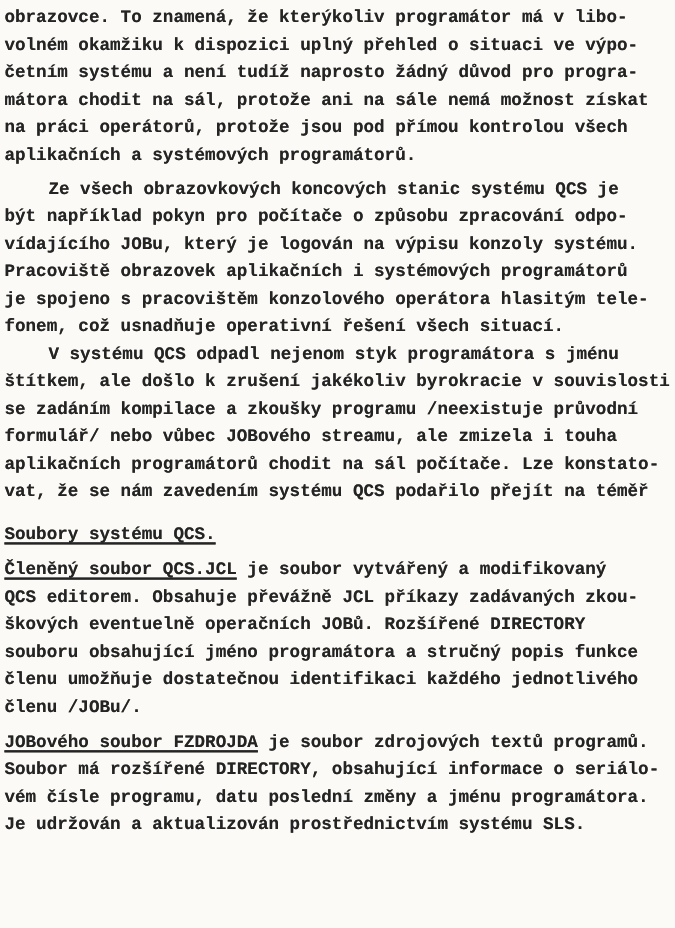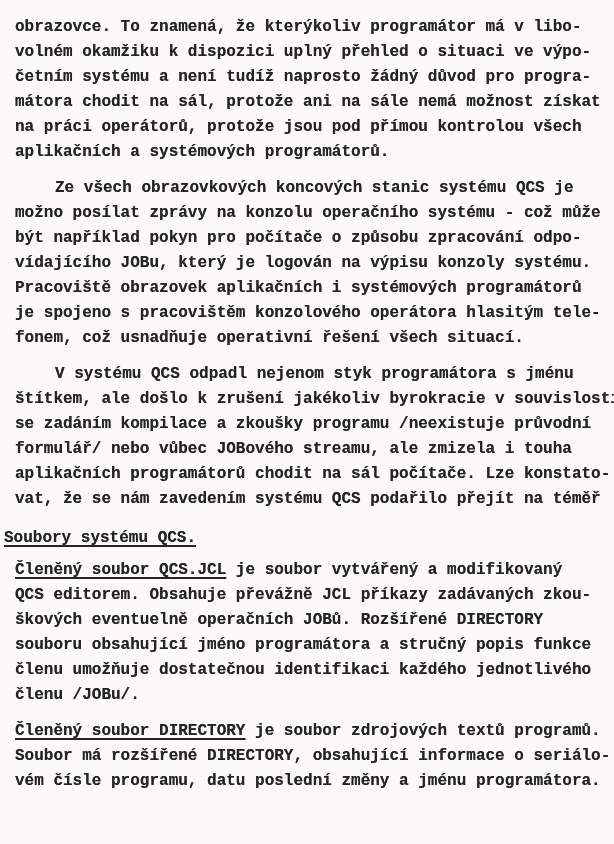--- a/index.html
+++ b/index.html
@@ -15,21 +15,21 @@
     font-weight: bold;
     font-size: 16px;
     line-height: 25px;
     color: #242424;
     -webkit-font-smoothing: none;
   }
   .page {
     padding: 4px 2px 0 4px;
     text-shadow: 0 0 0.5px rgba(30,30,30,0.65);
   }
-  .para { margin: 11px; }
+  .para { margin: 0; }
   .ln { white-space: nowrap; }
   .ind { text-indent: 40px; }
   .gap-sm  { margin-top: 6px; }
   .gap-h   { margin-top: 14px; }
   .gap-sec { margin-top: 7px; font-family: Liberation Mono, monospace; }
   .ul {
     text-decoration: underline;
     text-decoration-thickness: 2px;
     text-underline-offset: 3px;
   }
@@ -44,21 +44,20 @@
     <div class="ln">obrazovce. To znamená, že kterýkoliv programátor má v libo-</div>
     <div class="ln">volném okamžiku k dispozici uplný přehled o situaci ve výpo-</div>
     <div class="ln">četním systému a není tudíž naprosto žádný důvod pro progra-</div>
     <div class="ln">mátora chodit na sál, protože ani na sále nemá možnost získat</div>
     <div class="ln">na práci operátorů, protože jsou pod přímou kontrolou všech</div>
     <div class="ln">aplikačních a systémových programátorů.</div>
   </div>
 
   <div class="para gap-sm">
     <div class="ln ind">Ze všech obrazovkových koncových stanic systému QCS je</div>
-    <div class="ln">možno posílat zprávy na konzolu operačního systému - což může</div>
     <div class="ln">být například pokyn pro počítače o způsobu zpracování odpo-</div>
     <div class="ln">vídajícího JOBu, který je logován na výpisu konzoly systému.</div>
     <div class="ln">Pracoviště obrazovek aplikačních i systémových programátorů</div>
     <div class="ln">je spojeno s pracovištěm konzolového operátora hlasitým tele-</div>
     <div class="ln">fonem, což usnadňuje operativní řešení všech situací.</div>
   </div>
 
   <div class="para">
     <div class="ln ind">V systému QCS odpadl nejenom styk programátora s jménu</div>
     <div class="ln">štítkem, ale došlo k zrušení jakékoliv byrokracie v souvislosti</div>
@@ -78,19 +77,20 @@
     </div>
     <div class="ln">QCS editorem. Obsahuje převážně JCL příkazy zadávaných zkou-</div>
     <div class="ln">škových eventuelně operačních JOBů. Rozšířené DIRECTORY</div>
     <div class="ln">souboru obsahující jméno programátora a stručný popis funkce</div>
     <div class="ln">členu umožňuje dostatečnou identifikaci každého jednotlivého</div>
     <div class="ln">členu /JOBu/.</div>
   </div>
 
   <div class="para gap-sec">
     <div class="ln">
-      <span class="ul">Členěný soubor DIRECTORY</span><span> je soubor zdrojových textů programů.</span>
+      <span class="ul">JOBového soubor FZDROJDA</span><span> je soubor zdrojových textů programů.</span>
     </div>
     <div class="ln">Soubor má rozšířené DIRECTORY, obsahující informace o seriálo-</div>
     <div class="ln">vém čísle programu, datu poslední změny a jménu programátora.</div>
+    <div class="ln">Je udržován a aktualizován prostřednictvím systému SLS.</div>
   </div>
 
 </div>
 
 </body></html>

